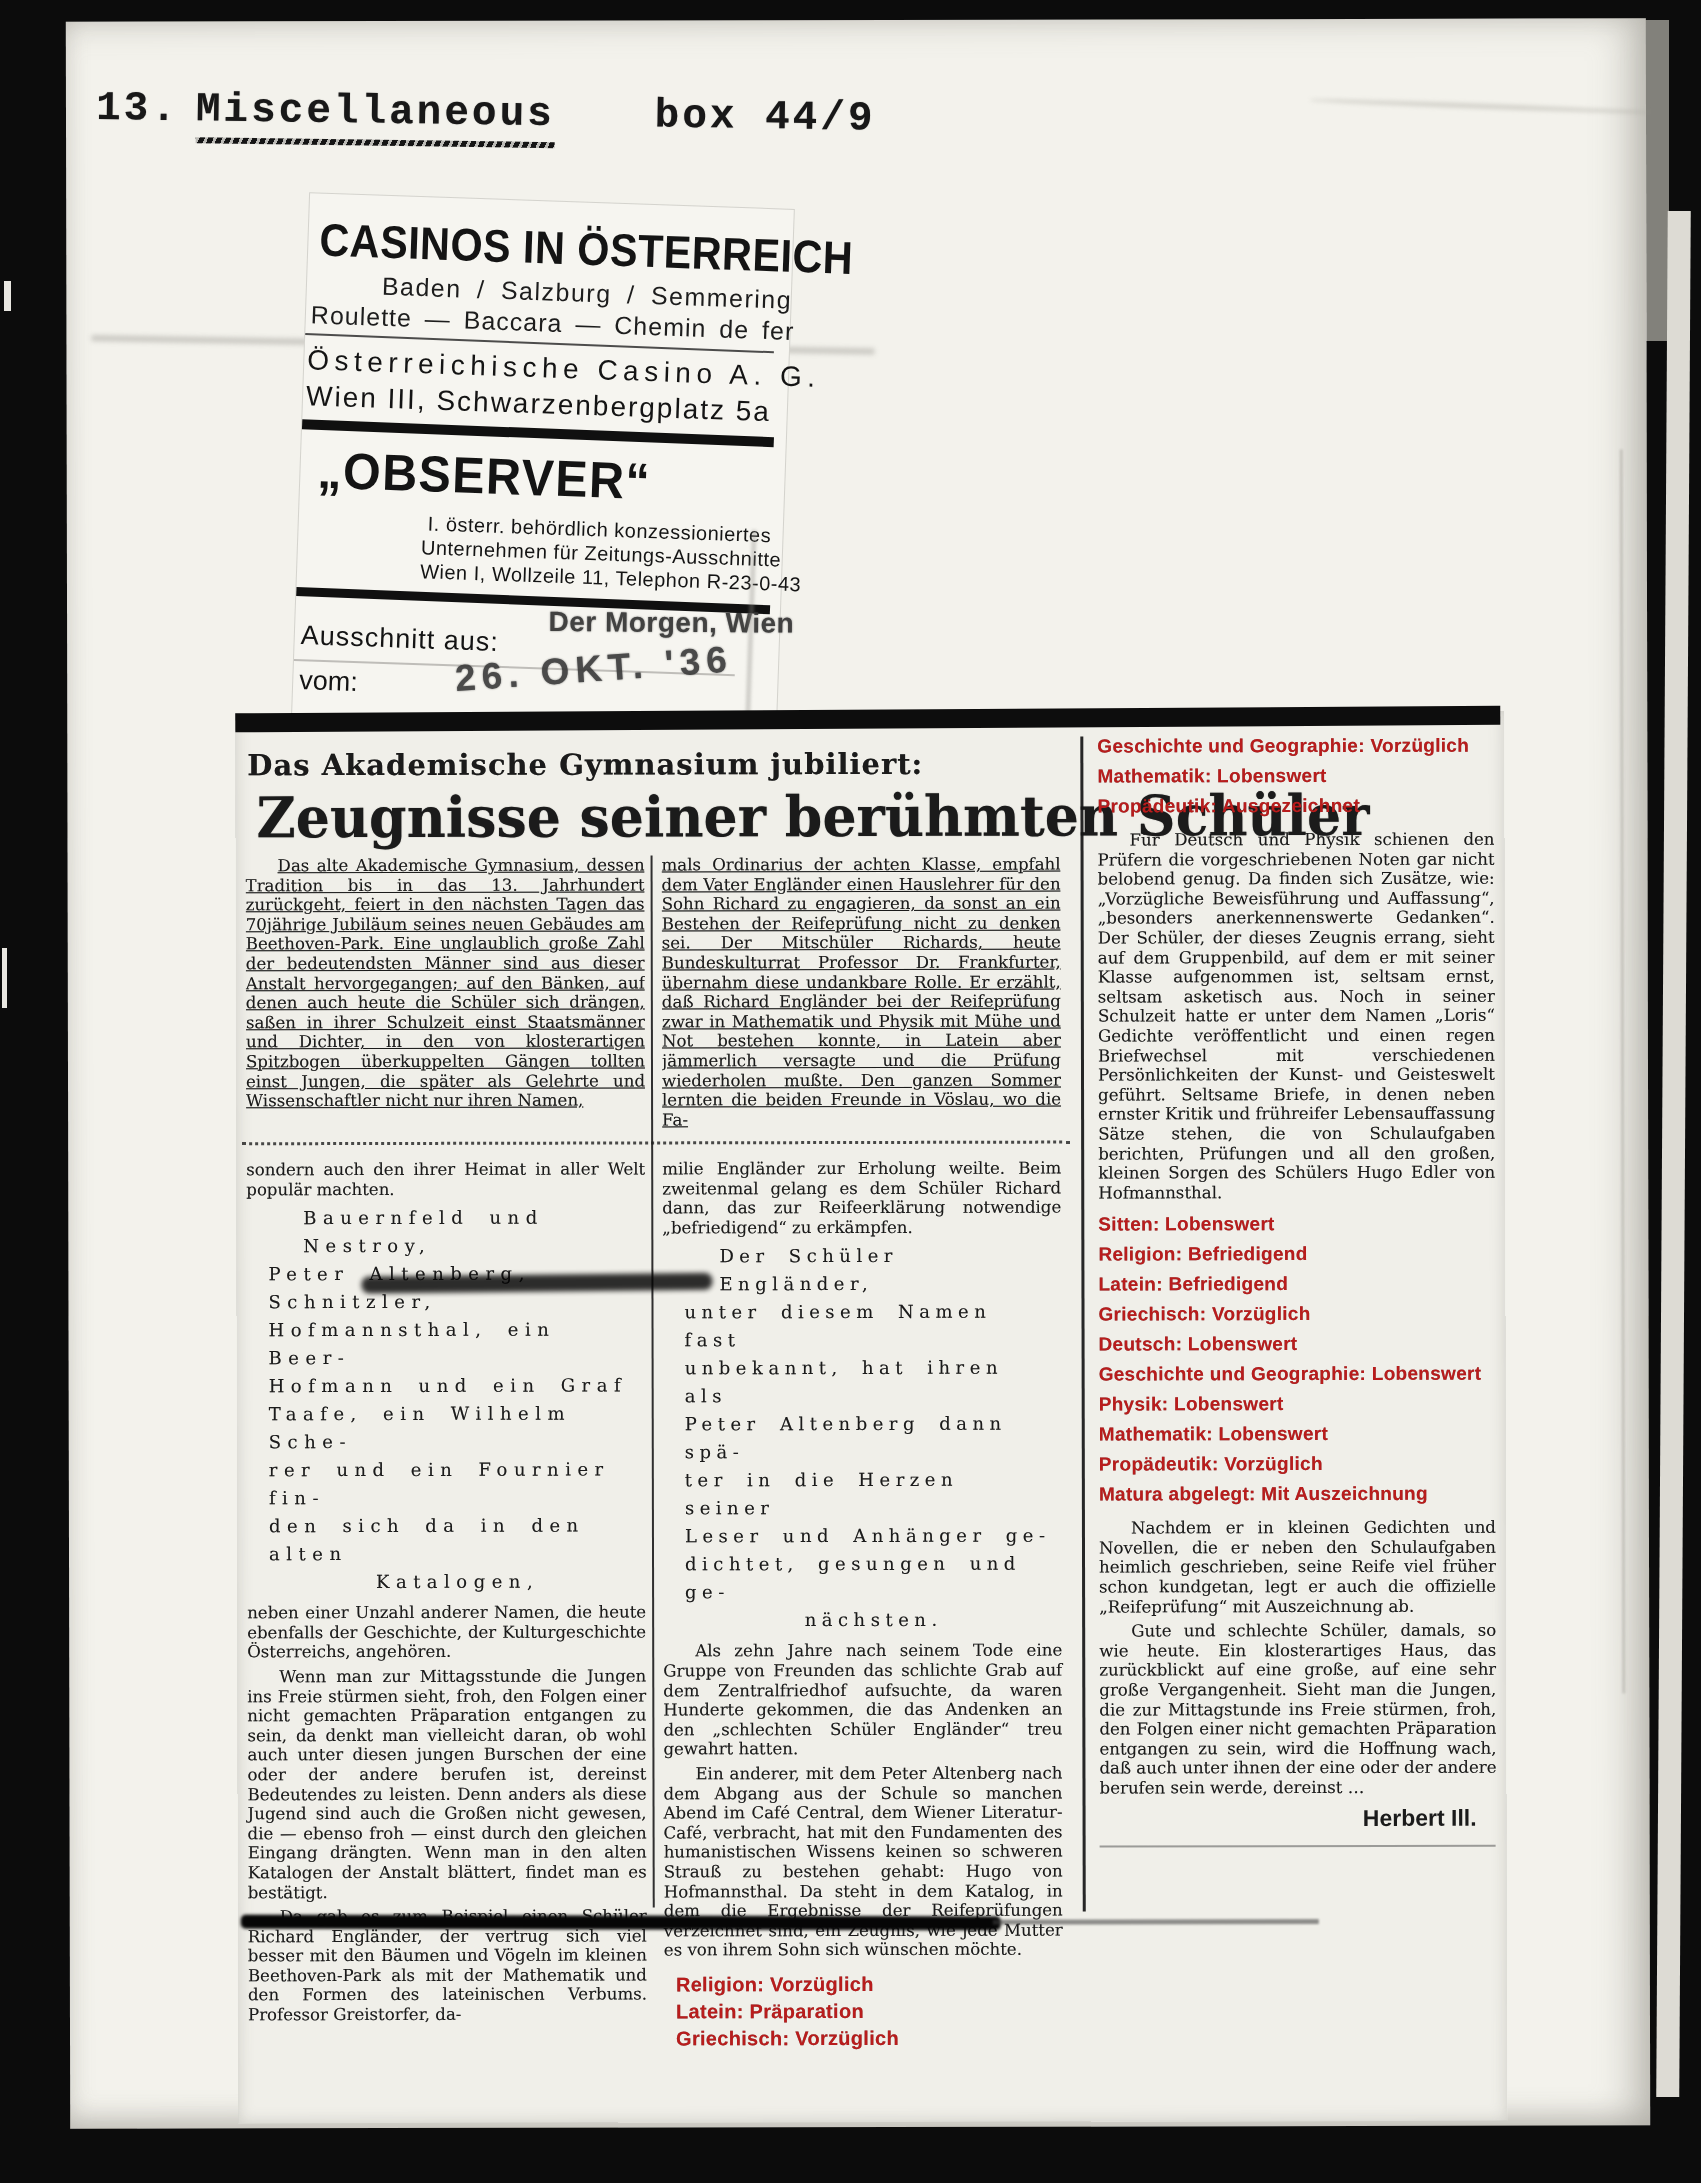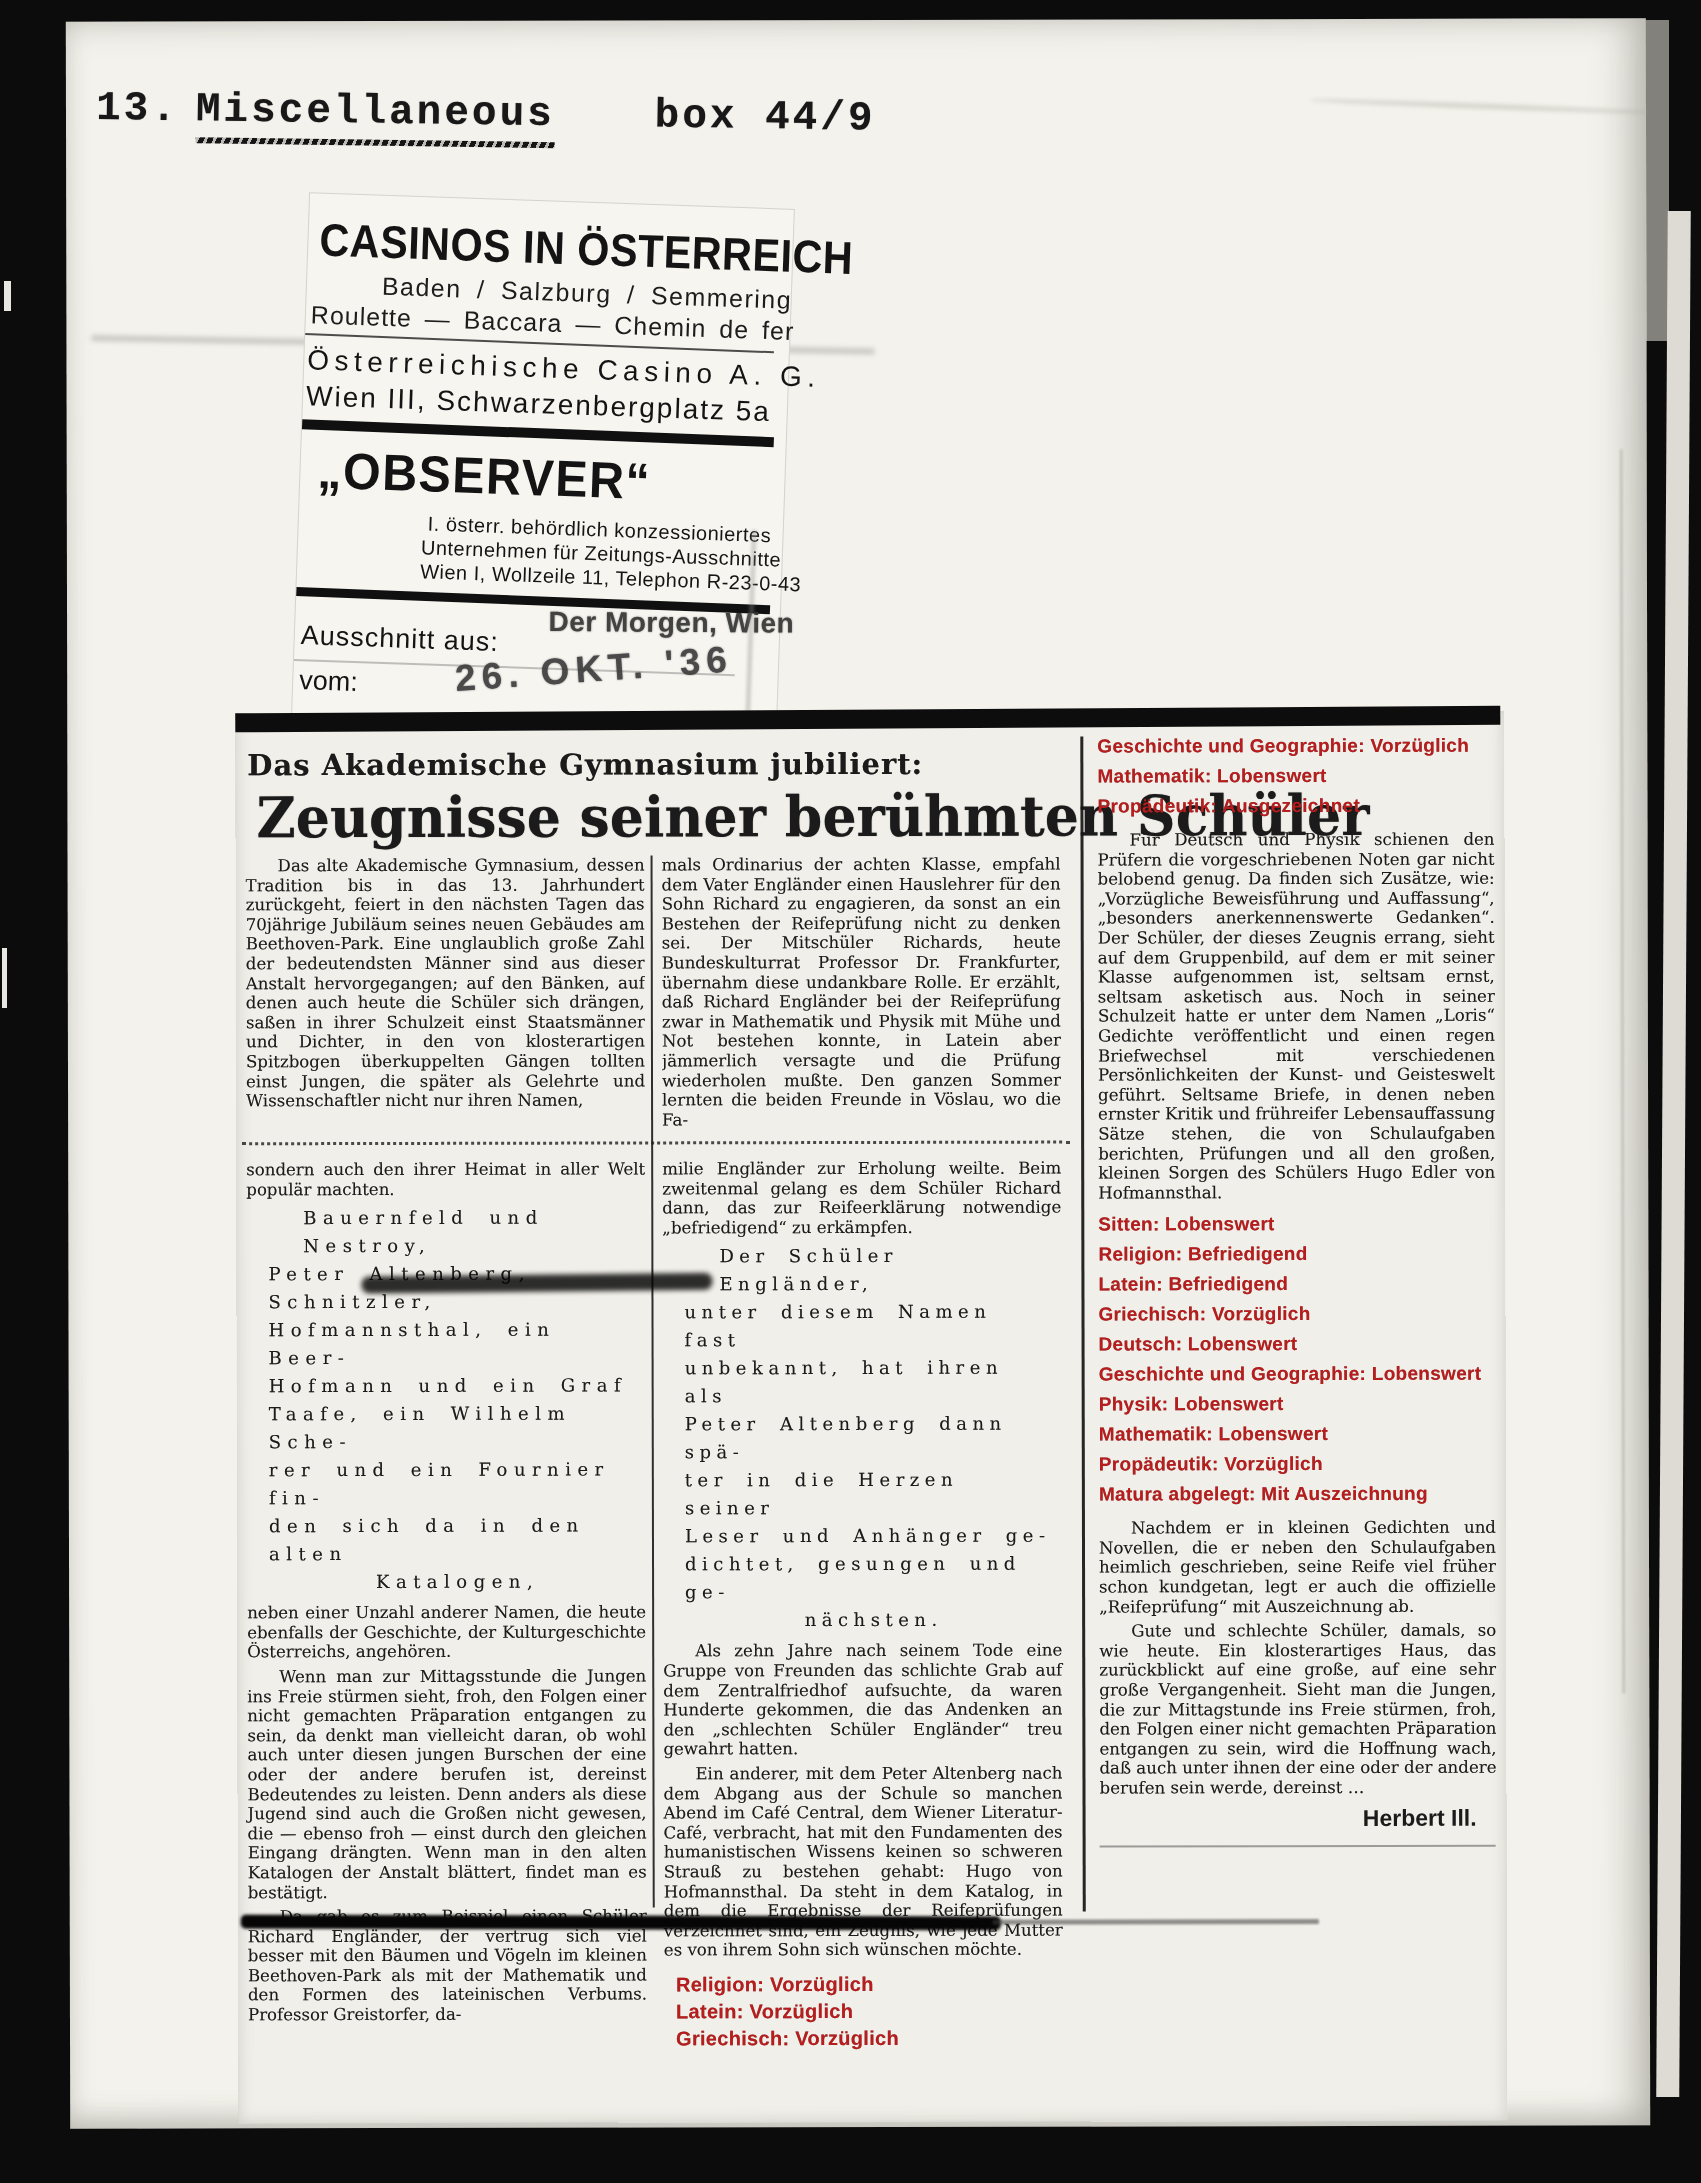--- a/index.html
+++ b/index.html
@@ -50,21 +50,21 @@
         box-shadow:0 0 15px rgba(100,98,92,.25) inset;}
   .clip-topbar{position:absolute;left:0;top:0;width:1265px;height:19px;background:#0d0d0d;transform:rotate(-.22deg);transform-origin:0 0;}
   .kicker{position:absolute;left:12px;top:35px;font-family:"DejaVu Serif",serif;font-weight:700;font-size:29px;letter-spacing:1px;white-space:nowrap;text-shadow:0 0 0.5px rgba(20,20,20,.5);}
   .headline{position:absolute;left:21px;top:71px;font-family:"DejaVu Serif",serif;font-weight:700;font-size:56px;white-space:nowrap;transform:scaleX(.96);transform-origin:0 0;text-shadow:0 0 1px rgba(15,15,15,.5);}
   .body{font-family:"DejaVu Serif",serif;font-size:16.6px;line-height:19.6px;text-align:justify;margin:0 0 5px 0;
         text-shadow:0 0 0.5px rgba(25,25,25,.4);}
   .ind{text-indent:32px;}
   .col{position:absolute;top:143px;width:399px;}
   .col1{left:10px;}
   .col2{left:426px;}
-  .part1{height:277px;overflow:hidden;}
+  .part1{height:277px;overflow:hidden;text-decoration:underline;}
   .part2{margin-top:27px;}
   .divider{position:absolute;background:#151515;}
   .d1{left:415px;top:143px;width:2px;height:1052px;opacity:.88;}
   .d2{left:845px;top:25px;width:2.5px;height:1175px;opacity:.92;}
   .dotted-rule{position:absolute;left:6px;top:429px;width:828px;height:0;border-top:3.5px dotted #1f1f1f;opacity:.8;}
   .spaced{font-family:"DejaVu Serif",serif;font-size:18px;line-height:28px;letter-spacing:5.5px;word-spacing:8px;
           padding-left:22px;margin:4px 0 7px 0;text-shadow:0 0 0.5px rgba(25,25,25,.4);}
   .spaced > div:first-child{padding-left:35px;}
   .spaced > div:last-child{text-align:center;padding-left:0;}
   .grades{font-family:"Liberation Sans",sans-serif;font-weight:700;font-size:19px;color:#b91c1c;}
@@ -160,21 +160,21 @@
               <div>Peter Altenberg dann spä-</div>
               <div>ter in die Herzen seiner</div>
               <div>Leser und Anhänger ge-</div>
               <div>dichtet, gesungen und ge-</div>
               <div>nächsten.</div>
             </div>
           <p class="body ind">Als zehn Jahre nach seinem Tode eine Gruppe von Freunden das schlichte Grab auf dem Zentralfriedhof aufsuchte, da waren Hunderte gekommen, die das Andenken an den „schlechten Schüler Engländer“ treu gewahrt hatten.</p>
           <p class="body ind">Ein anderer, mit dem Peter Altenberg nach dem Abgang aus der Schule so manchen Abend im Café Central, dem Wiener Literatur-Café, verbracht, hat mit den Fundamenten des humanistischen Wissens keinen so schweren Strauß zu bestehen gehabt: Hugo von Hofmannsthal. Da steht in dem Katalog, in dem die Ergebnisse der Reifeprüfungen verzeichnet sind, ein Zeugnis, wie jede Mutter es von ihrem Sohn sich wünschen möchte.</p>
           <div class="grades grades-tight" style="margin-top:13px;margin-left:12px;">
               <div>Religion: Vorzüglich</div>
-              <div>Latein: Vorzüglich</div>
+              <div>Latein: Präparation</div>
               <div>Griechisch: Vorzüglich</div>
             </div>
         </div>
       </div>
 
       <div class="divider d2"></div>
 
       <div class="col3">
         <div class="grades">
             <div>Geschichte und Geographie: Vorzüglich</div>

